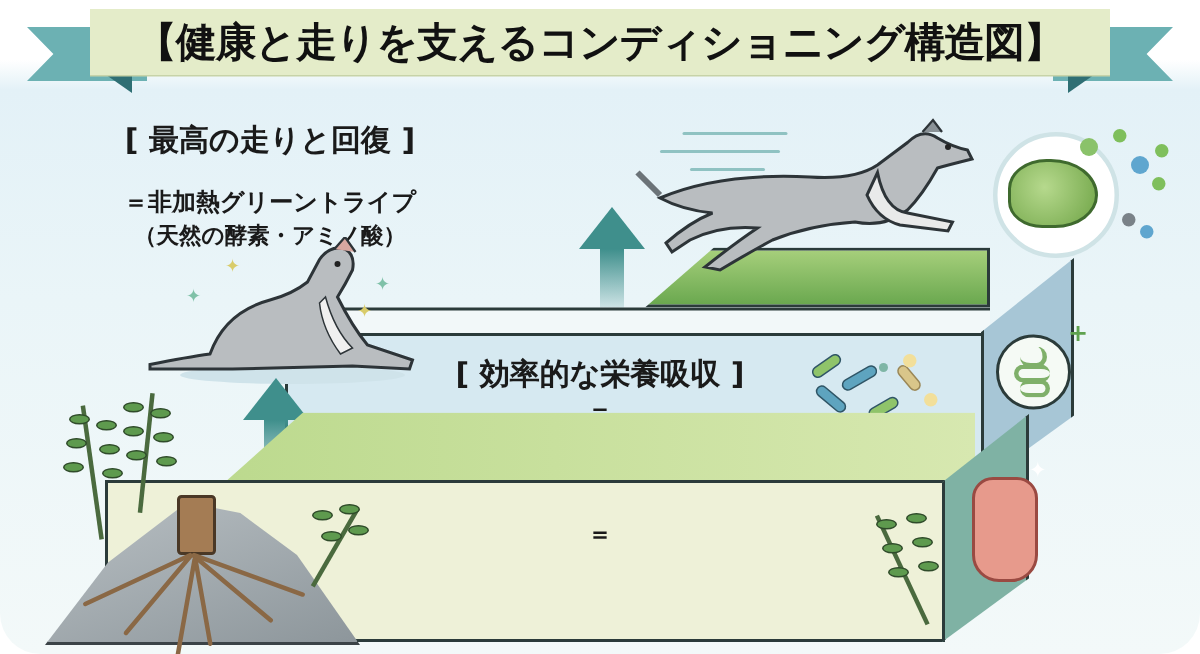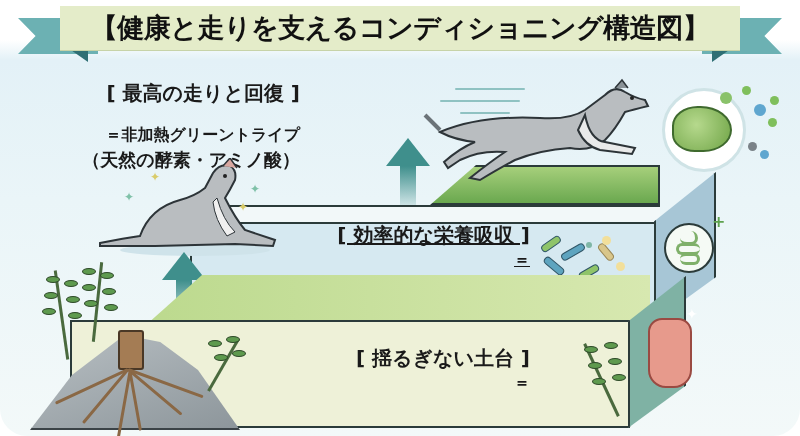--- a/index.html
+++ b/index.html
@@ -59,21 +59,21 @@
     position: absolute; left: 430px; top: 165px; width: 230px; height: 40px;
     background: linear-gradient(180deg, #a6cf7b, #6aa84f);
     border: 2px solid #2b3b3a;
     clip-path: polygon(0 100%, 20% 0, 100% 0, 100% 100%);
   }
   
   .arrow { position: absolute; }
   .arrow .head { width: 0; height: 0; border-left: 22px solid transparent; border-right: 22px solid transparent; border-bottom: 28px solid #3f8f8c; }
   .arrow .shaft { width: 16px; margin-left: 14px; background: linear-gradient(180deg, #3f8f8c, rgba(63,143,140,0.15)); }
   
-  .txt { position: absolute; text-align: right; color: #1a1a1a; font-weight: bold; white-space: nowrap; }
+  .txt { position: absolute; text-align: center; color: #1a1a1a; font-weight: bold; white-space: nowrap; }
   .t-head { font-size: 20px; }
   .t-sub { font-size: 16px; }
   .t-eq { font-size: 16px; line-height: 14px; }
   
   .dog { position: absolute; }
   .plant-stem { position: absolute; width: 3px; background: #4a6a3e; }
   .leaf { position: absolute; width: 14px; height: 7px; background: #5e9a4e; border: 1px solid #2f4b2a; border-radius: 50%; }
   .rock {
     position: absolute; left: 30px; top: 330px; width: 210px; height: 100px;
     background: linear-gradient(160deg, #b9c0c4, #8d969b);
@@ -137,21 +137,21 @@
   <div class="molecule" style="left:754px;top:104px;background:#5fa6cf;width:12px;height:12px;"></div>
   <div class="molecule" style="left:770px;top:96px;background:#7fbf5c;"></div>
   <div class="molecule" style="left:768px;top:118px;background:#7fbf5c;"></div>
   <div class="molecule" style="left:748px;top:142px;background:#7a8288;"></div>
   <div class="molecule" style="left:760px;top:150px;background:#5fa6cf;"></div>
   <div class="molecule" style="left:720px;top:92px;background:#8ac26a;width:12px;height:12px;"></div>
 
   <div class="txt" style="left:60px;top:80px;width:240px;">
     <div class="t-head">[ 最高の走りと回復 ]</div>
     <div class="t-sub" style="margin-top:18px;">＝非加熱グリーントライプ</div>
-    <div class="t-sub" style="margin-top:2px;font-size:18px;">（天然の酵素・アミノ酸）</div>
+    <div class="t-sub" style="margin-top:2px;font-size:15px;">（天然の酵素・アミノ酸）</div>
   </div>
 
   <div class="arrow" style="left:386px;top:138px;">
     <div class="head"></div>
     <div class="shaft" style="height:40px;"></div>
   </div>
 
   <div class="tier-mid-top"></div>
   <div class="tier-mid-front"></div>
   <div class="tier-mid-side"></div>
@@ -164,21 +164,21 @@
 
   <div class="bacteria" style="left:540px;top:240px;width:22px;background:#8fc46a;transform:rotate(-35deg);"></div>
   <div class="bacteria" style="left:560px;top:248px;width:26px;background:#5ea4bf;transform:rotate(-30deg);"></div>
   <div class="bacteria" style="left:542px;top:262px;width:24px;background:#5ea4bf;transform:rotate(40deg);"></div>
   <div class="bacteria" style="left:578px;top:268px;width:22px;background:#8fc46a;transform:rotate(-30deg);"></div>
   <div class="bacteria" style="left:596px;top:248px;width:20px;background:#d9c68a;border-color:#9a8757;transform:rotate(50deg);"></div>
   <div class="molecule" style="left:602px;top:236px;background:#f2df9a;"></div>
   <div class="molecule" style="left:616px;top:262px;background:#f2df9a;"></div>
   <div class="molecule" style="left:586px;top:242px;background:#7fb6a6;width:6px;height:6px;"></div>
 
-  <div class="txt" style="left:270px;top:222px;width:260px;text-decoration:underline;">
+  <div class="txt" style="left:270px;top:236px;width:260px;">
     <div class="t-head">[ 効率的な栄養吸収 ]</div>
     <div class="t-eq" style="margin-top:4px;">＝</div>
   </div>
   <div class="txt" style="left:210px;top:290px;width:436px;">
     <div class="t-sub">＝乳酸菌＋アカシア食物繊維（シンバイオティクス）</div>
   </div>
 
   <svg class="dog" style="left:95px;top:158px;" width="190" height="100" viewBox="0 0 190 100">
     <ellipse cx="100" cy="92" rx="75" ry="6" fill="#cfe3ea"></ellipse>
     <path d="M5 85 Q30 80 45 78 Q55 50 85 42 Q100 38 110 30 L118 15 Q125 5 135 8 Q142 12 140 22 Q135 32 130 40 Q140 60 150 72 L180 82 L178 88 L140 86 L60 88 Q30 88 5 88 Z" fill="#b9bdc0" stroke="#2d3438" stroke-width="2"></path>
@@ -196,21 +196,20 @@
     <div class="shaft" style="height:42px;"></div>
   </div>
 
   <div class="tier-bottom-top"></div>
   <div class="tier-bottom-front"></div>
   <div class="tier-bottom-side"></div>
   <div class="intestine"></div>
   <span class="sparkle" style="left:686px;top:306px;color:#ffffff;font-size:14px;">✦</span>
 
   <div class="txt" style="left:270px;top:345px;width:260px;">
-    <div class="t-head">[ 揺るぎない土台 ]</div>
     <div class="t-eq" style="margin-top:4px;">＝</div>
   </div>
 
   <div>
     <div class="plant-stem" style="left:60px;top:270px;height:90px;transform:rotate(-8deg);"></div>
     <div class="leaf" style="left:46px;top:276px;"></div>
       <div class="leaf" style="left:64px;top:280px;"></div>
     <div class="leaf" style="left:44px;top:292px;"></div>
       <div class="leaf" style="left:66px;top:296px;"></div>
     <div class="leaf" style="left:42px;top:308px;"></div>

